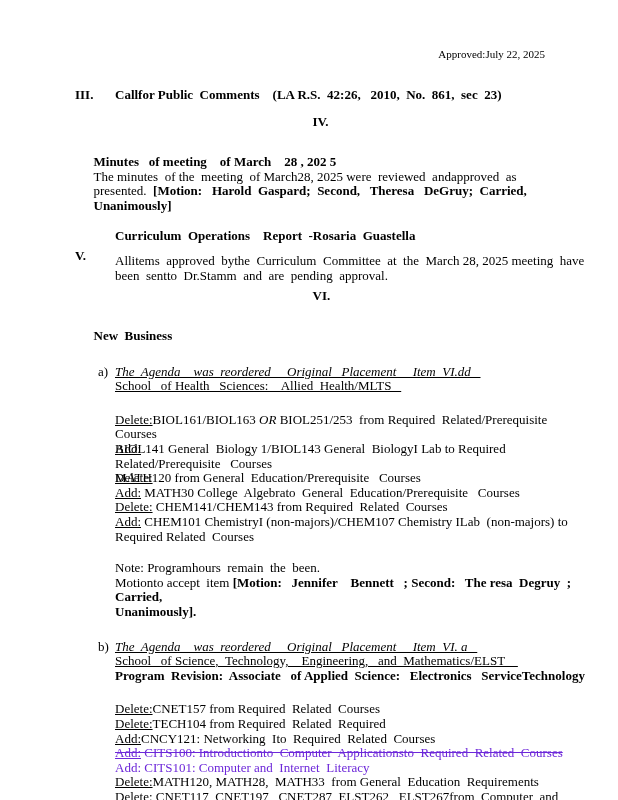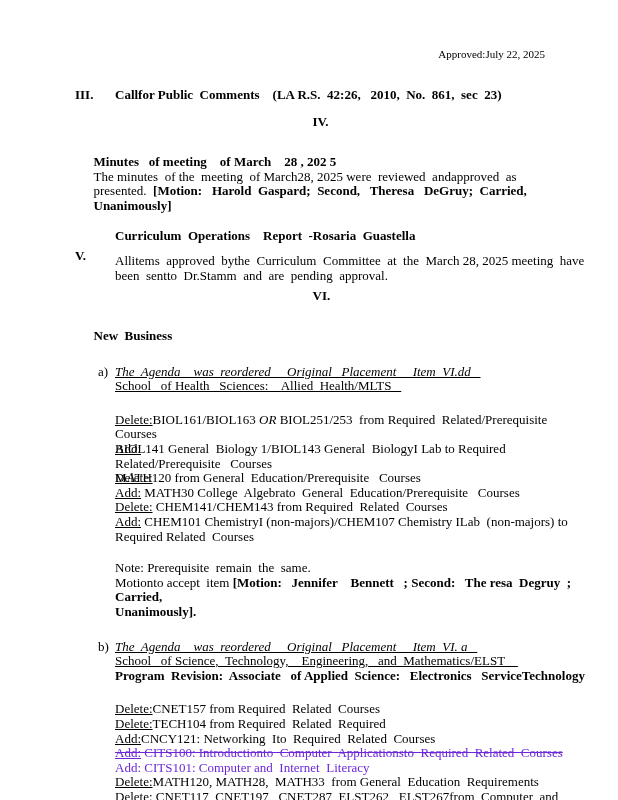--- a/index.html
+++ b/index.html
@@ -92,21 +92,21 @@
         <div class="pre"><span class="overlap pre">Add:</span><span class="pre">BIOL141 General  Biology 1/BIOL143 General  BiologyI Lab to Required
 Related/Prerequisite   Courses</span></div>
         <div class="pre"><span class="overlap pre">Delete:</span><span class="pre">MATH120 from General  Education/Prerequisite   Courses</span></div>
         <div class="pre"><span class="u pre">Add:</span><span class="pre"> MATH30 College  Algebrato  General  Education/Prerequisite   Courses</span></div>
         <div class="pre"><span class="u pre">Delete:</span><span class="pre"> CHEM141/CHEM143 from Required  Related  Courses</span></div>
         <div class="pre"><span class="u pre">Add:</span><span class="pre"> CHEM101 ChemistryI (non-majors)/CHEM107 Chemistry ILab  (non-majors) to
 Required Related  Courses</span></div>
       </div>
 
       <div class="note-block">
-        <div class="pre">Note: Prerequisite  remain  the  same.</div>
+        <div class="pre">Note: Programhours  remain  the  been.</div>
         <div class="pre"><span class="pre">Motionto accept  item </span><b class="motion pre">[Motion:   Jennifer    Bennett   ; Second:   The resa  Degruy  ; Carried,
 Unanimously].</b></div>
       </div>
     </div>
   </div>
 
   <div class="item item-b">
     <div class="item-label pre">b)</div>
     <div class="item-body">
       <div class="agenda-line pre">The  Agenda    was  reordered     Original   Placement     Item  VI. a   </div>

